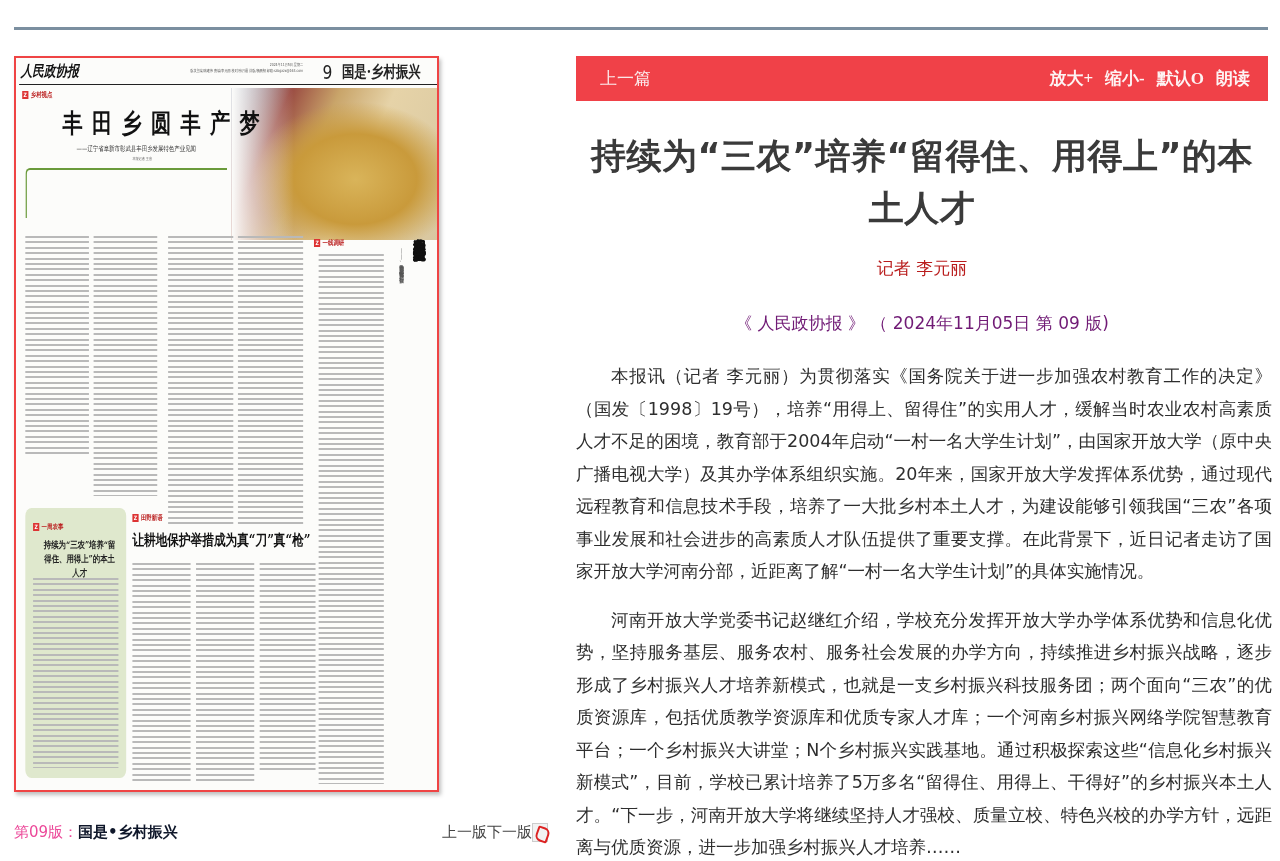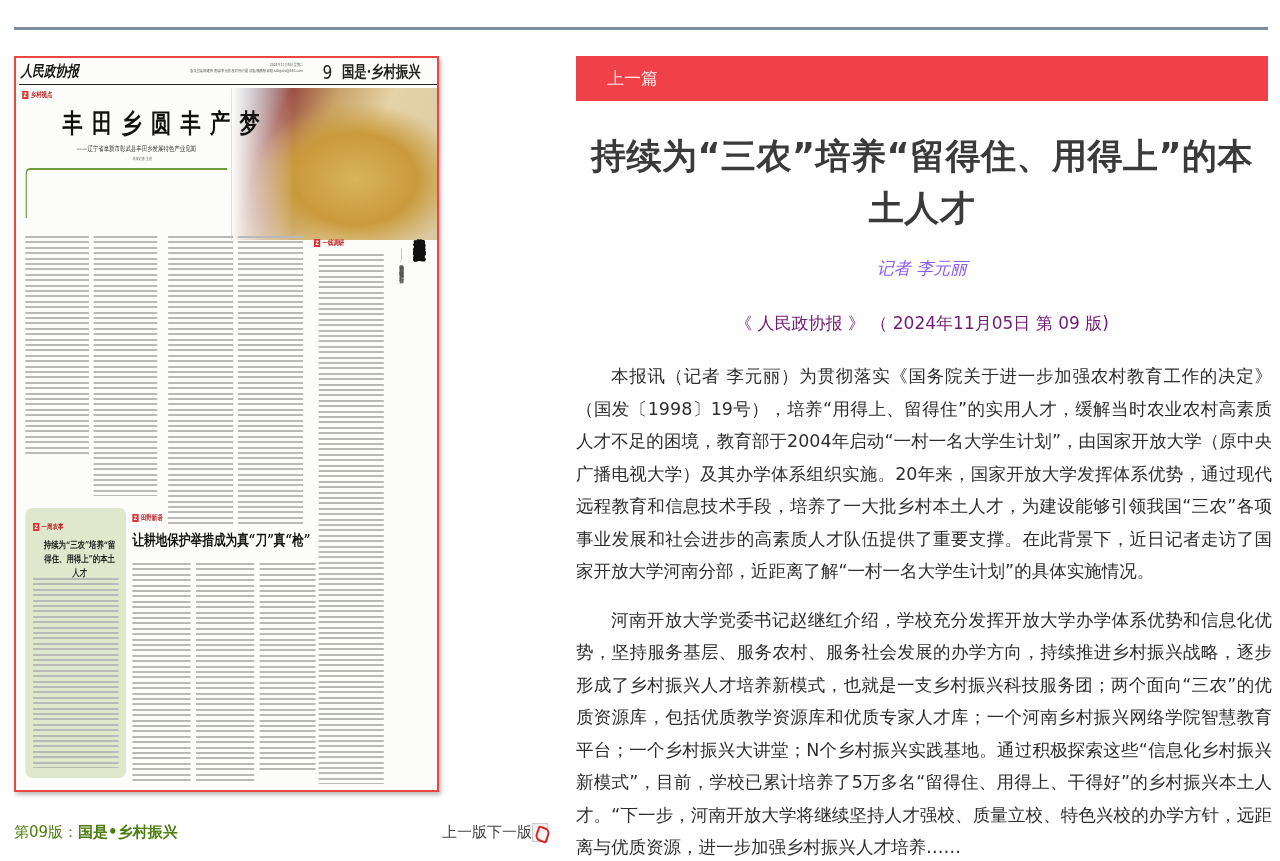--- a/index.html
+++ b/index.html
@@ -38,34 +38,34 @@
     background-image: repeating-linear-gradient(180deg, #b9b9b9 0 2px, transparent 2px 5.4px); }
   .pp-vert { position: absolute; left: 506px; top: 168px; width: 24px; font-family: "DejaVu Serif", serif; font-weight: bold; font-size: 16px; line-height: 19px; color: #111; writing-mode: vertical-rl; }
   .pp-vert-sub { position: absolute; left: 492px; top: 190px; font-size: 6px; color: #555; writing-mode: vertical-rl; }
 
   .pp-greenbox { position: absolute; left: 12px; top: 450px; width: 130px; height: 270px; background: #dfe8cd; border-radius: 8px; }
   .pp-greenbox .gtitle { position: absolute; left: 20px; top: 30px; width: 100px; font-family: "DejaVu Serif", serif; font-weight: bold; font-size: 9.5px; line-height: 14px; color: #222; text-align: center; }
   .pp-article2-title { position: absolute; left: 150px; top: 473px; font-family: "DejaVu Serif", serif; font-weight: bold; font-size: 15px; color: #111; }
 
   
   .left-footer { position: absolute; left: 14px; top: 820px; width: 534px; height: 24px; display: flex; align-items: center; font-size: 15px; color: #333; }
-  .left-footer .edition-prefix { color: #4d7c0f; }
-  .left-footer .edition-name { font-weight: bold; color: #4d7c0f; }
+  .left-footer .edition-prefix { color: #ec4899; }
+  .left-footer .edition-name { font-weight: bold; color: #0f172a; }
   .left-footer .nav { margin-left: auto; display: flex; align-items: center; color: #444; }
   .pdf-icon { width: 16px; height: 19px; position: relative; display: inline-block; background: #f2f2f2; border: 1px solid #ccc; }
   .pdf-icon::after { content: ""; position: absolute; left: 3px; top: 3px; width: 9px; height: 11px; border: 2px solid #d22; border-radius: 2px 6px 2px 6px; transform: rotate(20deg); }
 
   
-  .toolbar { position: absolute; left: 576px; top: 56px; width: 692px; height: 45px; background: #f04148; display: flex; align-items: center; padding: 0 18px 0 31px; color: #fff; font-family: Liberation Serif, serif; }
+  .toolbar { position: absolute; left: 576px; top: 56px; width: 692px; height: 45px; background: #f04148; display: flex; align-items: center; padding: 0 18px 0 24px; color: #fff; font-family: Liberation Serif, serif; }
   .toolbar .prev { font-size: 17px; color: #fbe7e8; }
   .toolbar .tools { margin-left: auto; display: flex; gap: 12px; font-size: 17px; font-weight: bold; color: #fdf3f3; }
   .toolbar .tools span { cursor: pointer; }
 
   .article-title { position: absolute; left: 576px; top: 130px; width: 692px; text-align: center; font-size: 35px; font-weight: bold; line-height: 52px; color: #3a3a3a; letter-spacing: 0.5px; }
-  .article-author { position: absolute; left: 576px; top: 257px; width: 692px; text-align: center; font-size: 17px; color: #8b5cf6; font-style: italic; }
+  .article-author { position: absolute; left: 576px; top: 257px; width: 692px; text-align: center; font-size: 17px; color: #b91c1c; }
   .article-source { position: absolute; left: 576px; top: 312px; width: 692px; text-align: center; font-size: 17px; color: #701a75; }
 
   .article-body { position: absolute; left: 576px; top: 360px; width: 696px; font-size: 17.5px; line-height: 32.5px; color: #2e2e2e; text-align: justify; }
   .article-body p { text-indent: 2em; margin-bottom: 16px; }
 </style>
 </head>
 <body>
 
 <div class="top-rule"></div>
 
@@ -132,20 +132,26 @@
   <span class="edition-name">国是•乡村振兴</span>
   <span class="nav">
     <span>上一版</span>
     <span>下一版</span>
     <span class="pdf-icon"></span>
   </span>
 </div>
 
 <div class="toolbar">
   <span class="prev">上一篇</span>
+  <span class="tools">
+    <span>放大+</span>
+    <span>缩小-</span>
+    <span>默认O</span>
+    <span>朗读</span>
+  </span>
 </div>
 
 <div class="article-title">持续为“三农”培养“留得住、用得上”的本土人才</div>
 <div class="article-author">记者 李元丽</div>
 <div class="article-source">《 人民政协报 》 （ 2024年11月05日   第 09 版)</div>
 
 <div class="article-body">
   <p>本报讯（记者 李元丽）为贯彻落实《国务院关于进一步加强农村教育工作的决定》（国发〔1998〕19号），培养“用得上、留得住”的实用人才，缓解当时农业农村高素质人才不足的困境，教育部于2004年启动“一村一名大学生计划”，由国家开放大学（原中央广播电视大学）及其办学体系组织实施。20年来，国家开放大学发挥体系优势，通过现代远程教育和信息技术手段，培养了一大批乡村本土人才，为建设能够引领我国“三农”各项事业发展和社会进步的高素质人才队伍提供了重要支撑。在此背景下，近日记者走访了国家开放大学河南分部，近距离了解“一村一名大学生计划”的具体实施情况。</p>
   <p>河南开放大学党委书记赵继红介绍，学校充分发挥开放大学办学体系优势和信息化优势，坚持服务基层、服务农村、服务社会发展的办学方向，持续推进乡村振兴战略，逐步形成了乡村振兴人才培养新模式，也就是一支乡村振兴科技服务团；两个面向“三农”的优质资源库，包括优质教学资源库和优质专家人才库；一个河南乡村振兴网络学院智慧教育平台；一个乡村振兴大讲堂；N个乡村振兴实践基地。通过积极探索这些“信息化乡村振兴新模式”，目前，学校已累计培养了5万多名“留得住、用得上、干得好”的乡村振兴本土人才。“下一步，河南开放大学将继续坚持人才强校、质量立校、特色兴校的办学方针，远距离与优质资源，进一步加强乡村振兴人才培养……</p>
 </div>

